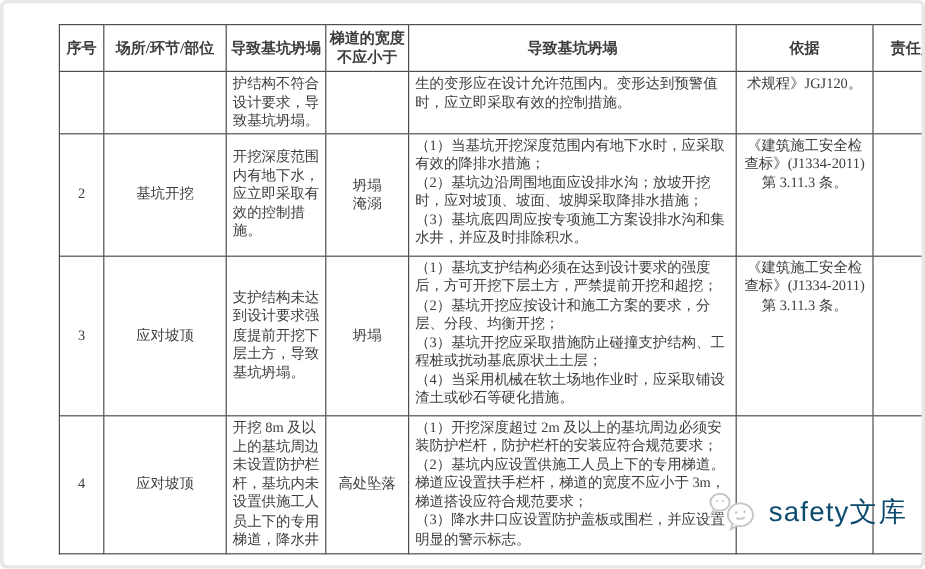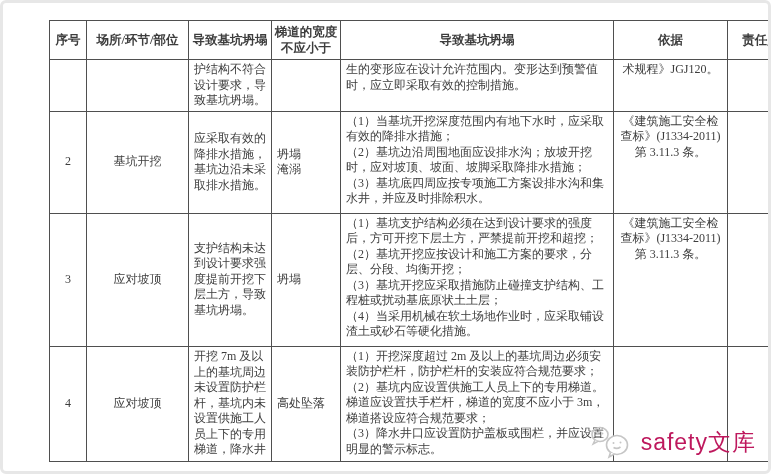--- a/index.html
+++ b/index.html
@@ -42,36 +42,36 @@
   col.c-seq{width:37px;}
   col.c-loc{width:102px;}
   col.c-risk{width:83px;}
   col.c-acc{width:69px;}
   col.c-meas{width:273px;}
   col.c-basis{width:114px;}
   col.c-resp{width:67px;}
 
   td.center{text-align:center;vertical-align:middle;}
   td.risk{text-align:left;vertical-align:middle;white-space:pre-line;line-height:15.8px;}
-  td.acc{vertical-align:middle;white-space:pre-line;}
+  td.acc{text-align:center;vertical-align:middle;white-space:pre-line;}
   td.meas{text-align:left;vertical-align:top;white-space:pre-line;}
   td.basis{text-align:center;vertical-align:top;line-height:17px;}
   td.resp{vertical-align:top;}
 
   tr.row-h{height:35px;}
   tr.row-0{height:50px;}
   tr.row-1{height:102px;}
   tr.row-2{height:133px;}
   tr.row-3{height:115px;}
 
   .watermark{
     position:absolute;
-    right:12px;bottom:12px;
+    right:12px;bottom:28px;
     display:flex;align-items:center;gap:6px;
-    color:#be185d;
+    color:#0c4a6e;
     font-family:"Liberation Sans","DejaVu Sans",sans-serif;
     font-size:23px;
     letter-spacing:1px;
     user-select:none;
     pointer-events:none;
     justify-content:flex-end;
   }
   .watermark svg{display:block;}
 </style>
 </head>
@@ -106,21 +106,21 @@
       <td class="risk">护结构不符合设计要求，导致基坑坍塌。</td>
       <td class="acc"></td>
       <td class="meas">生的变形应在设计允许范围内。变形达到预警值时，应立即采取有效的控制措施。</td>
       <td class="basis">术规程》JGJ120。</td>
       <td class="resp"></td>
     </tr>
 
     <tr class="row-1">
       <td class="center">2</td>
       <td class="center">基坑开挖</td>
-      <td class="risk">应采取有效的降排水措施，基坑边沿未采取排水措施。</td>
+      <td class="risk">开挖深度范围内有地下水，应立即采取有效的控制措施。</td>
       <td class="acc">坍塌
 淹溺</td>
       <td class="meas">（1）当基坑开挖深度范围内有地下水时，应采取有效的降排水措施；
 （2）基坑边沿周围地面应设排水沟；放坡开挖时，应对坡顶、坡面、坡脚采取降排水措施；
 （3）基坑底四周应按专项施工方案设排水沟和集水井，并应及时排除积水。</td>
       <td class="basis">《建筑施工安全检查标》(J1334-2011) 第 3.11.3 条。</td>
       <td class="resp"></td>
     </tr>
 
     <tr class="row-2">
@@ -132,21 +132,21 @@
 （2）基坑开挖应按设计和施工方案的要求，分层、分段、均衡开挖；
 （3）基坑开挖应采取措施防止碰撞支护结构、工程桩或扰动基底原状土土层；
 （4）当采用机械在软土场地作业时，应采取铺设渣土或砂石等硬化措施。</td>
       <td class="basis">《建筑施工安全检查标》(J1334-2011) 第 3.11.3 条。</td>
       <td class="resp"></td>
     </tr>
 
     <tr class="row-3">
       <td class="center">4</td>
       <td class="center">应对坡顶</td>
-      <td class="risk">开挖 7m 及以上的基坑周边未设置防护栏杆，基坑内未设置供施工人员上下的专用梯道，降水井</td>
+      <td class="risk">开挖 8m 及以上的基坑周边未设置防护栏杆，基坑内未设置供施工人员上下的专用梯道，降水井</td>
       <td class="acc">高处坠落</td>
       <td class="meas">（1）开挖深度超过 2m 及以上的基坑周边必须安装防护栏杆，防护栏杆的安装应符合规范要求；
 （2）基坑内应设置供施工人员上下的专用梯道。梯道应设置扶手栏杆，梯道的宽度不应小于 3m，梯道搭设应符合规范要求；
 （3）降水井口应设置防护盖板或围栏，并应设置明显的警示标志。</td>
       <td class="basis"></td>
       <td class="resp"></td>
     </tr>
   </tbody>
     </table>
 

